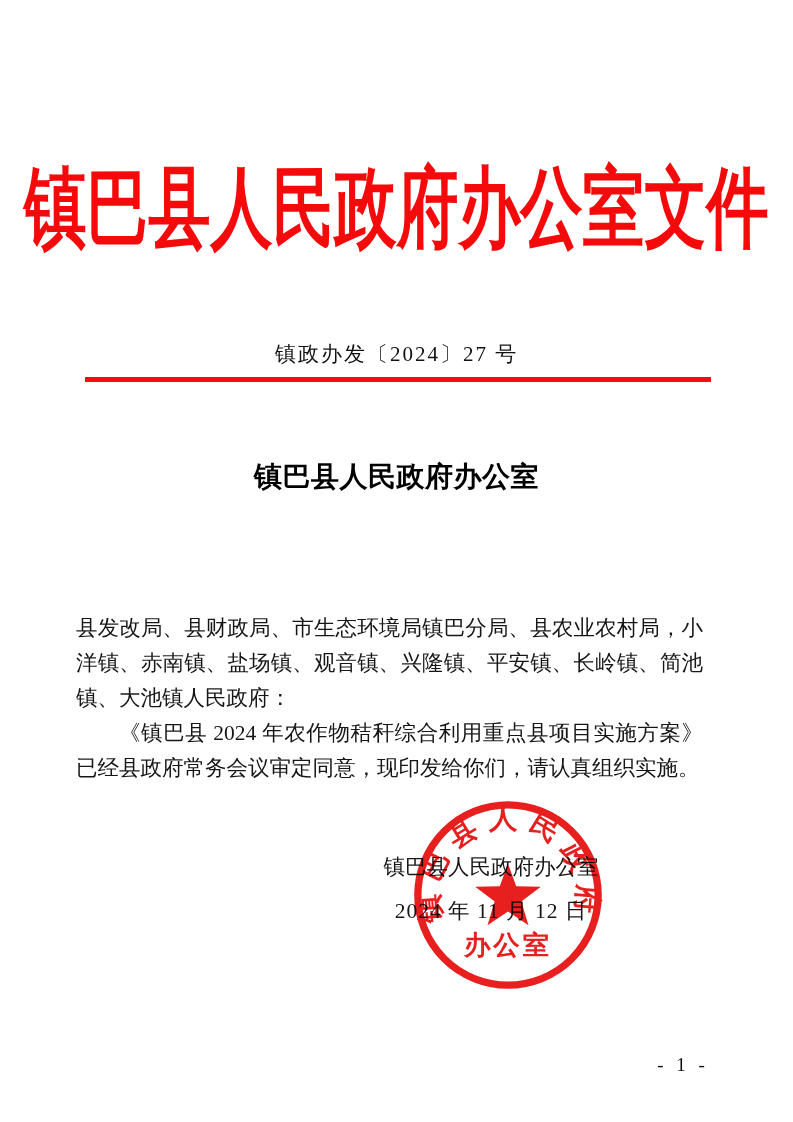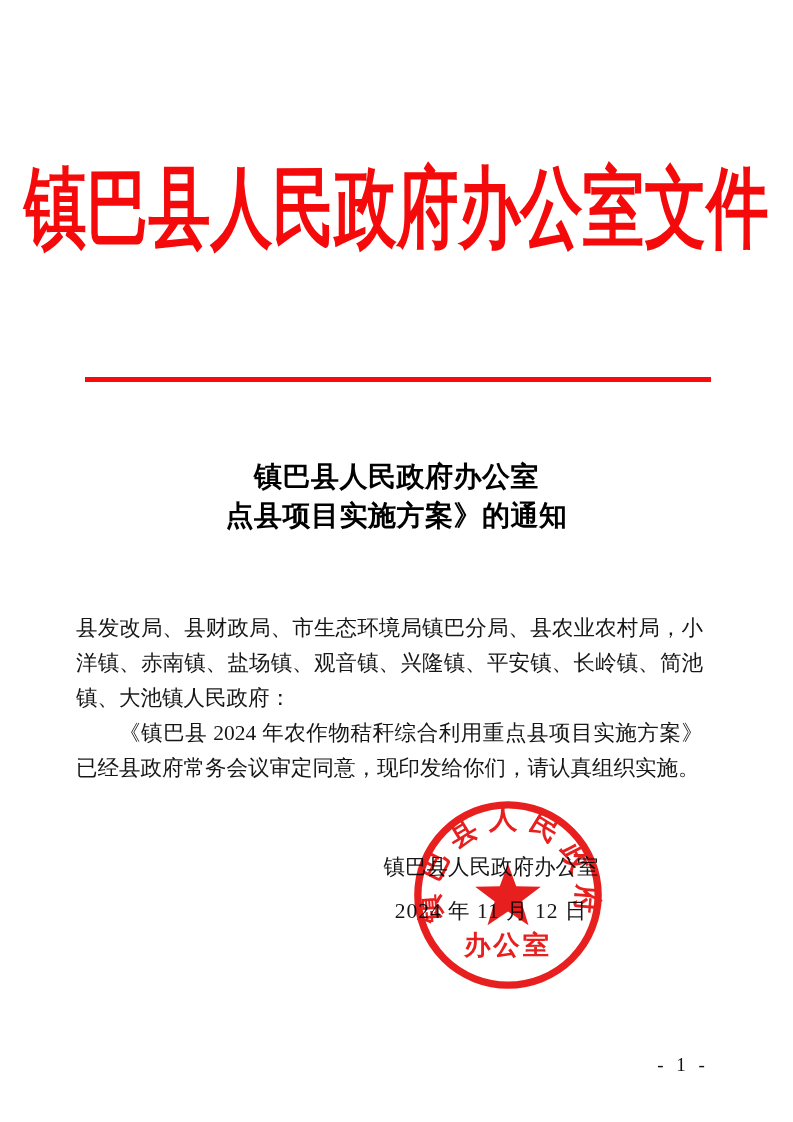--- a/index.html
+++ b/index.html
@@ -114,26 +114,26 @@
     white-space: nowrap;
   }
 </style>
 </head>
 <body>
 
 <div class="page" data-name="document-page">
 
   <div class="header-title" data-name="letterhead-title">镇巴县人民政府办公室文件</div>
 
+  <div class="doc-number" data-name="document-number">镇政办发〔2024〕27 号</div>
 
   <div class="red-rule" data-name="red-separator-rule"></div>
 
   <div class="title-block" data-name="document-title">
     <div data-name="document-title-line-1">镇巴县人民政府办公室</div>
-    <div data-name="document-title-line-3">点县项目实施方案》的通知</div>
   </div>
 
   <div class="body-block" data-name="document-body">
     <p data-name="body-paragraph-1">县发改局、县财政局、市生态环境局镇巴分局、县农业农村局，小洋镇、赤南镇、盐场镇、观音镇、兴隆镇、平安镇、长岭镇、简池镇、大池镇人民政府：</p>
     <p data-name="body-paragraph-2">《镇巴县 2024 年农作物秸秆综合利用重点县项目实施方案》已经县政府常务会议审定同意，现印发给你们，请认真组织实施。</p>
   </div>
 
   <div class="signature-block" data-name="signature-block">
     <span class="sig-org" data-name="signature-organization">镇巴县人民政府办公室</span>
     <span class="sig-date" data-name="signature-date">2024 年 11 月 12 日</span>

